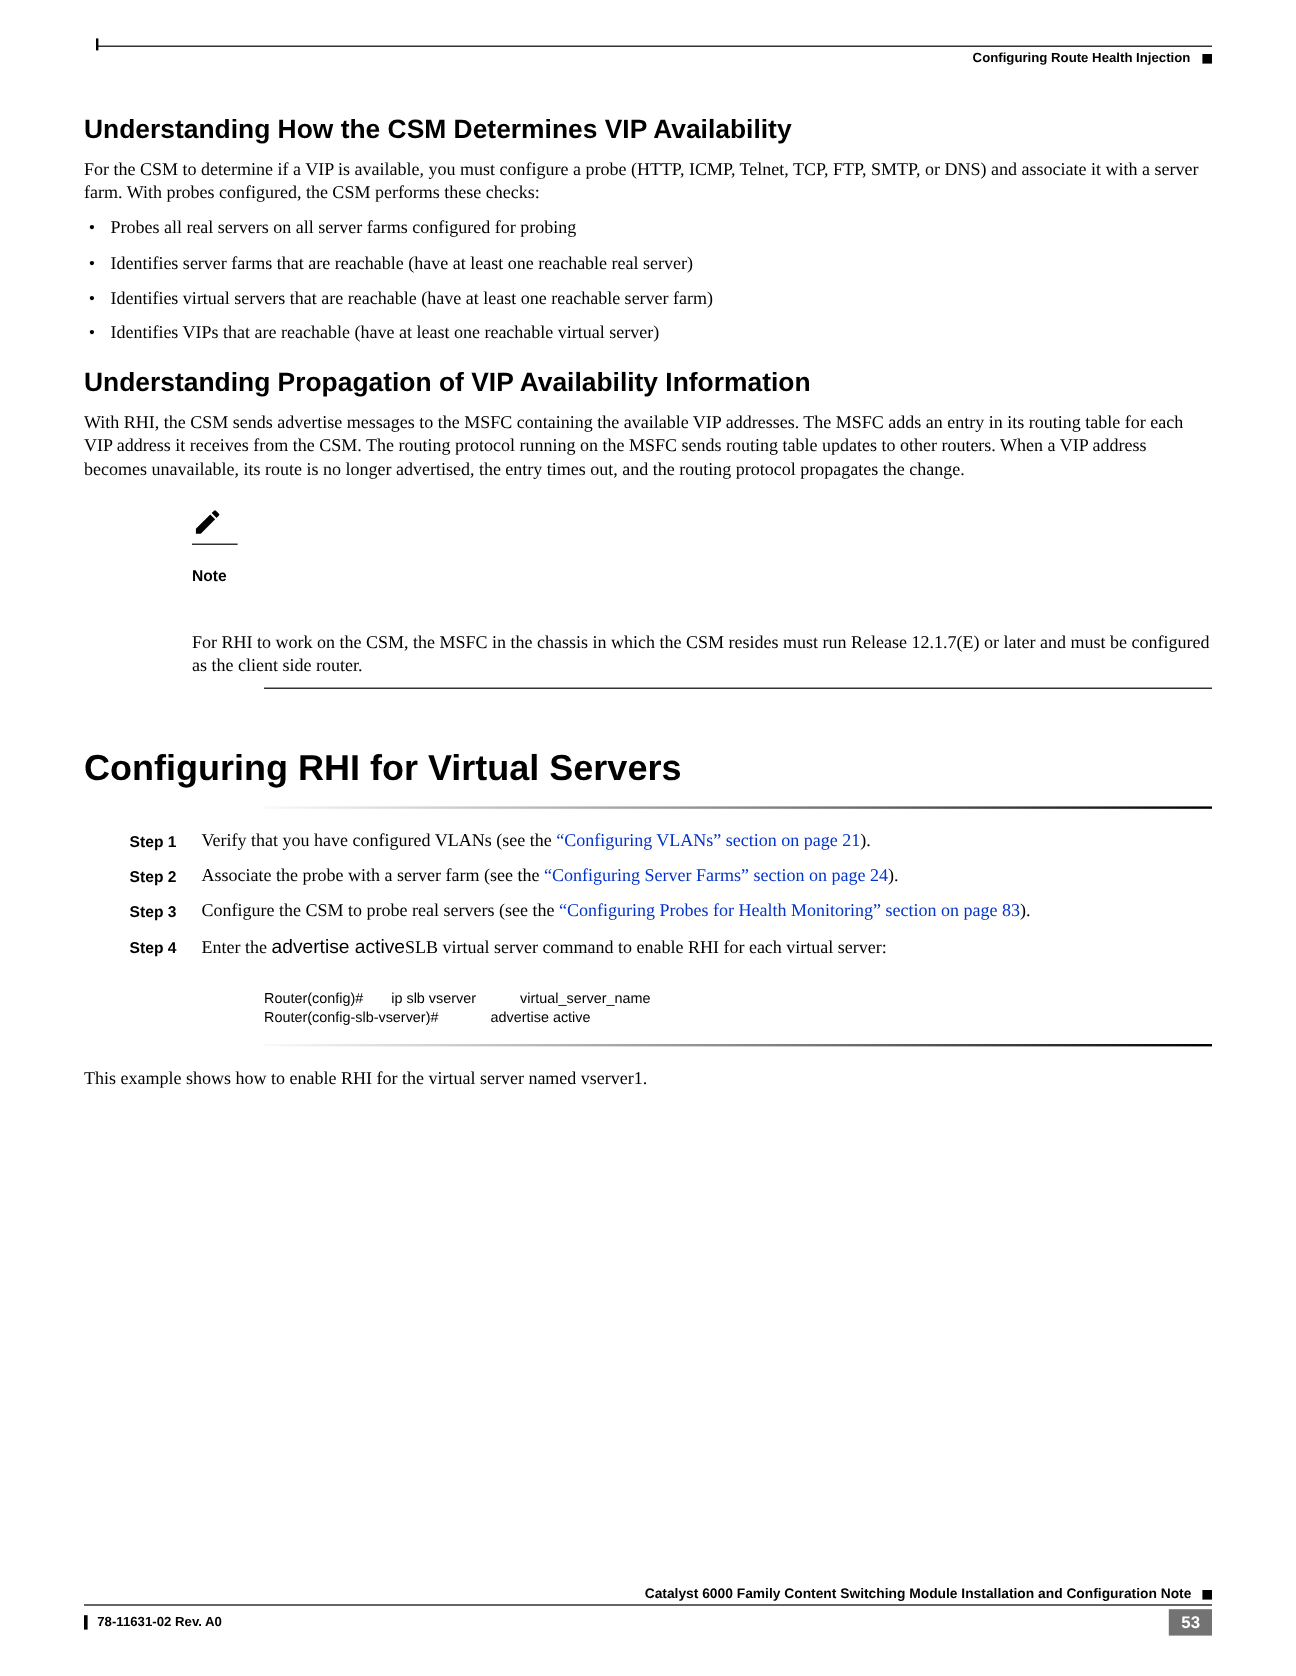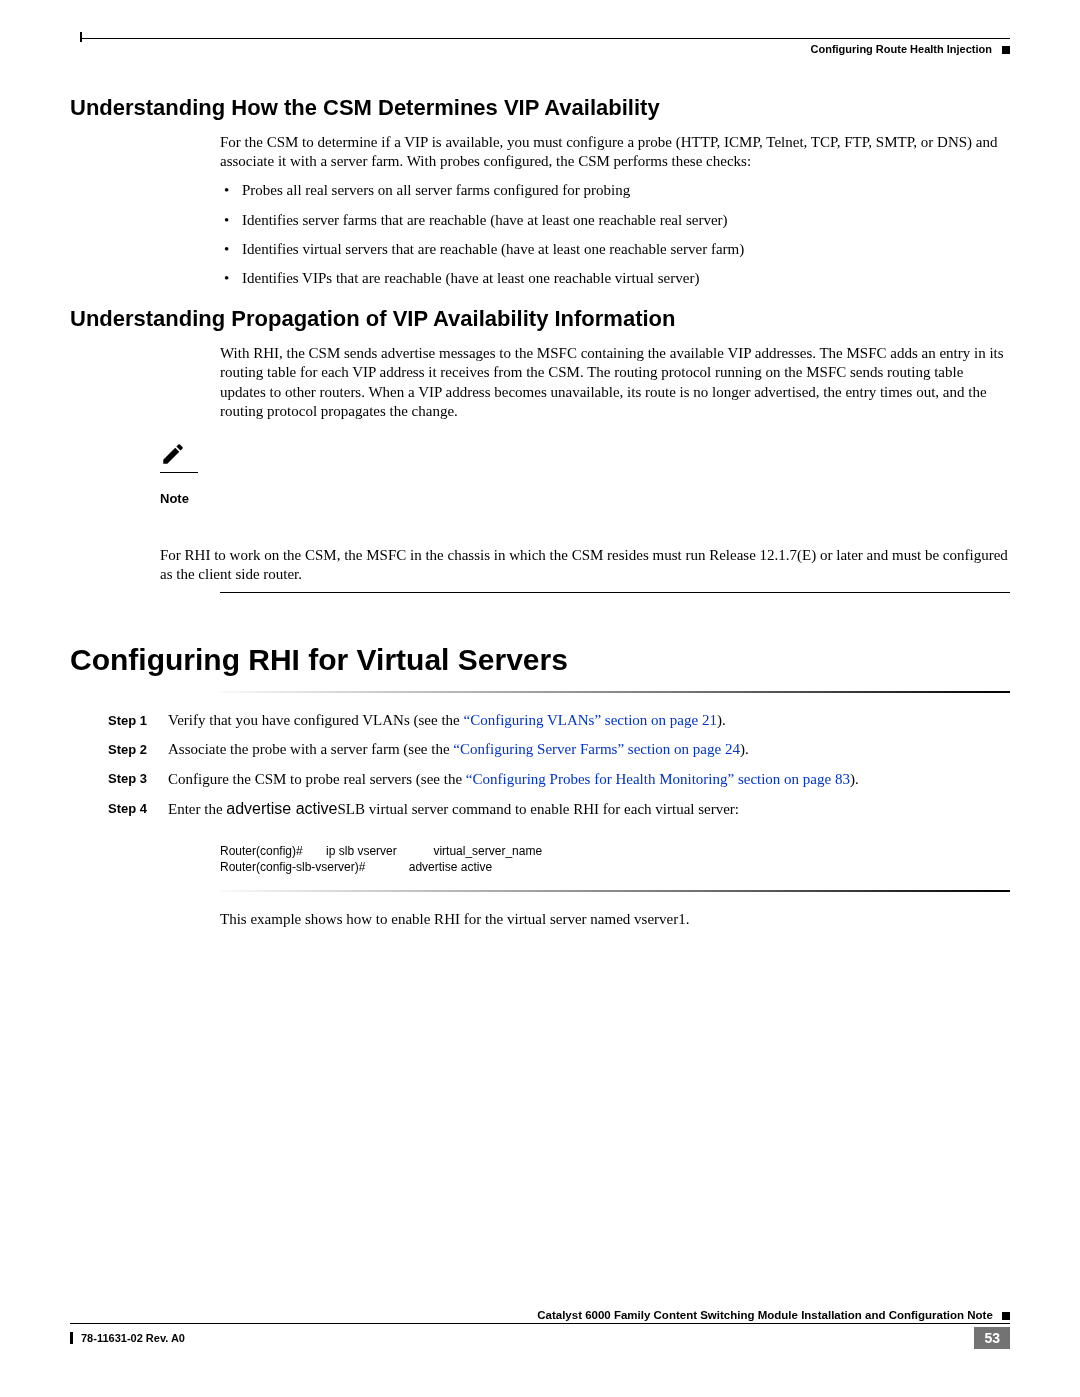--- a/index.html
+++ b/index.html
@@ -48,21 +48,20 @@
     font-size: 22px;
     margin: 18px 0 12px 0;
   }
   .section-h1 {
     font-family: Arial, Helvetica, sans-serif;
     font-weight: bold;
     font-size: 30px;
     margin: 50px 0 0 0;
   }
   .body-block {
-    margin-left: 150px;
   }
   .para {
     line-height: 1.28;
     margin: 8px 0;
   }
   ul.bullets {
     list-style: none;
     padding-left: 22px;
     margin: 8px 0;
   }
@@ -144,21 +143,21 @@
     margin: 24px 0 8px 150px;
     line-height: 1.35;
     white-space: pre;
   }
   .sans-cmd {
     font-family: Arial, Helvetica, sans-serif;
     font-size: 16px;
   }
   .footer {
     position: absolute;
-    bottom: 48px;
+    bottom: 34px;
     left: 70px;
     right: 70px;
   }
   .footer-line {
     border-top: 1px solid #000;
     margin-bottom: 3px;
   }
   .footer-row {
     display:flex;
     justify-content: space-between;

